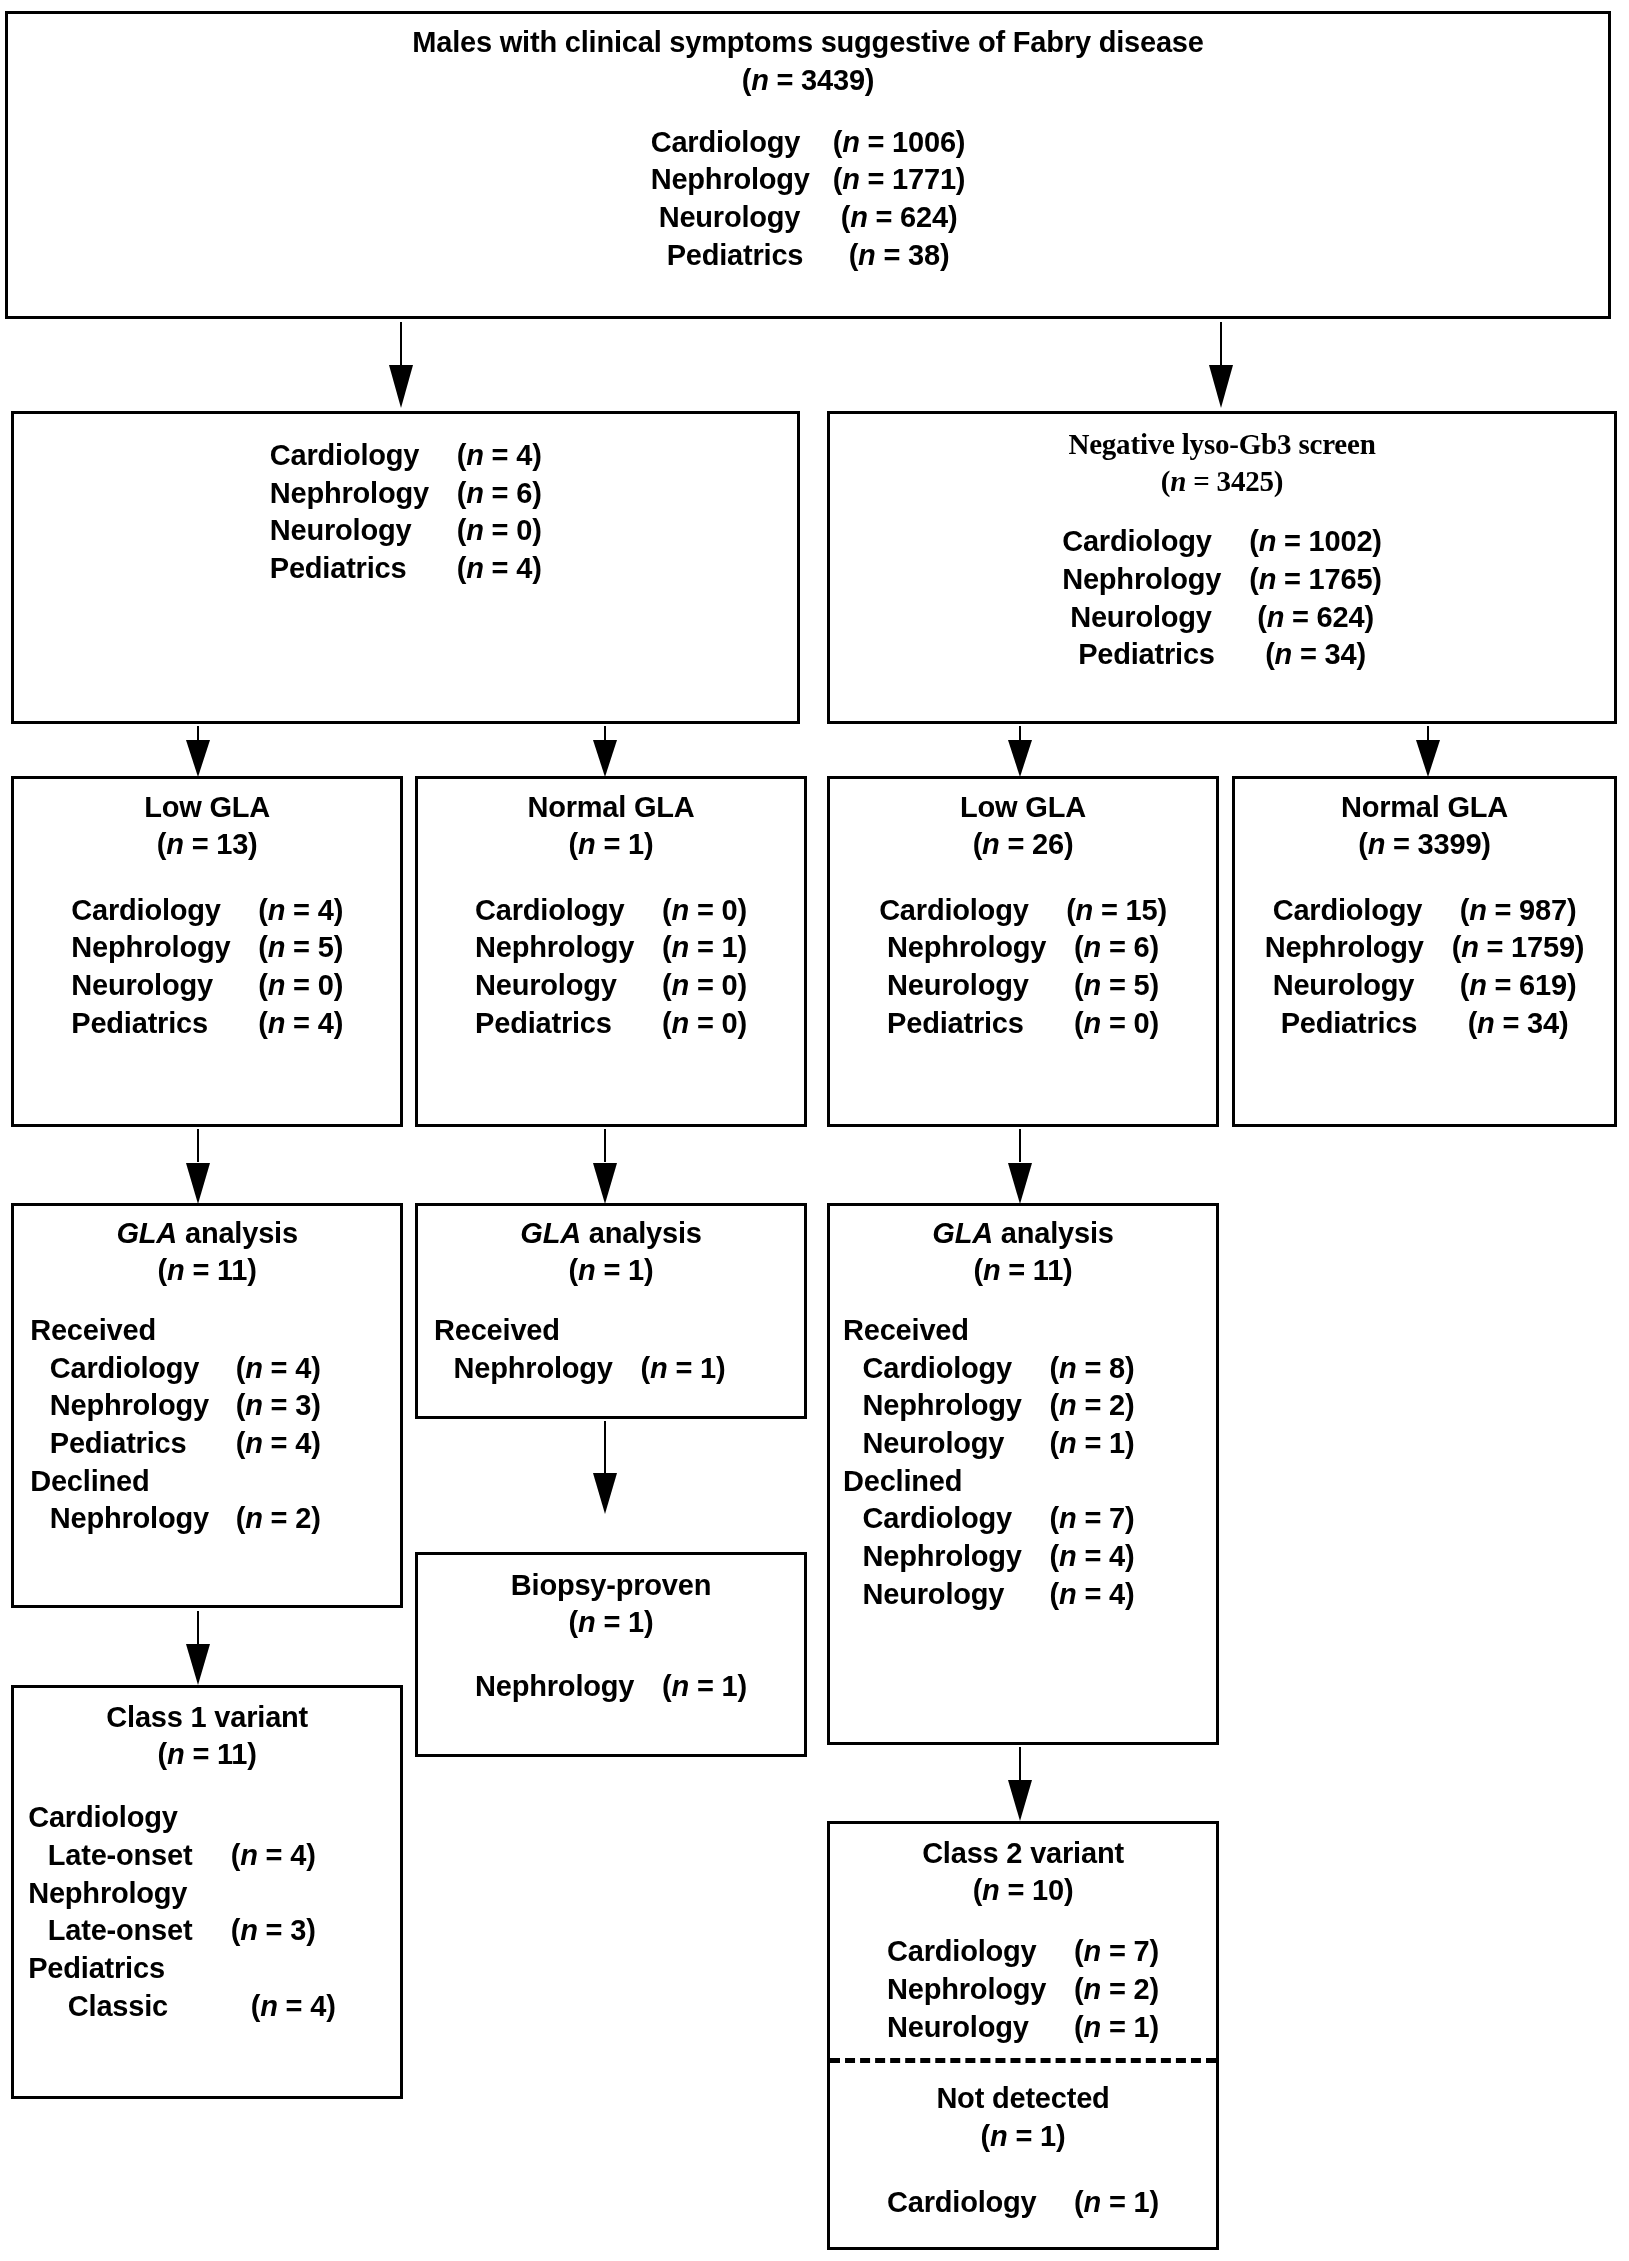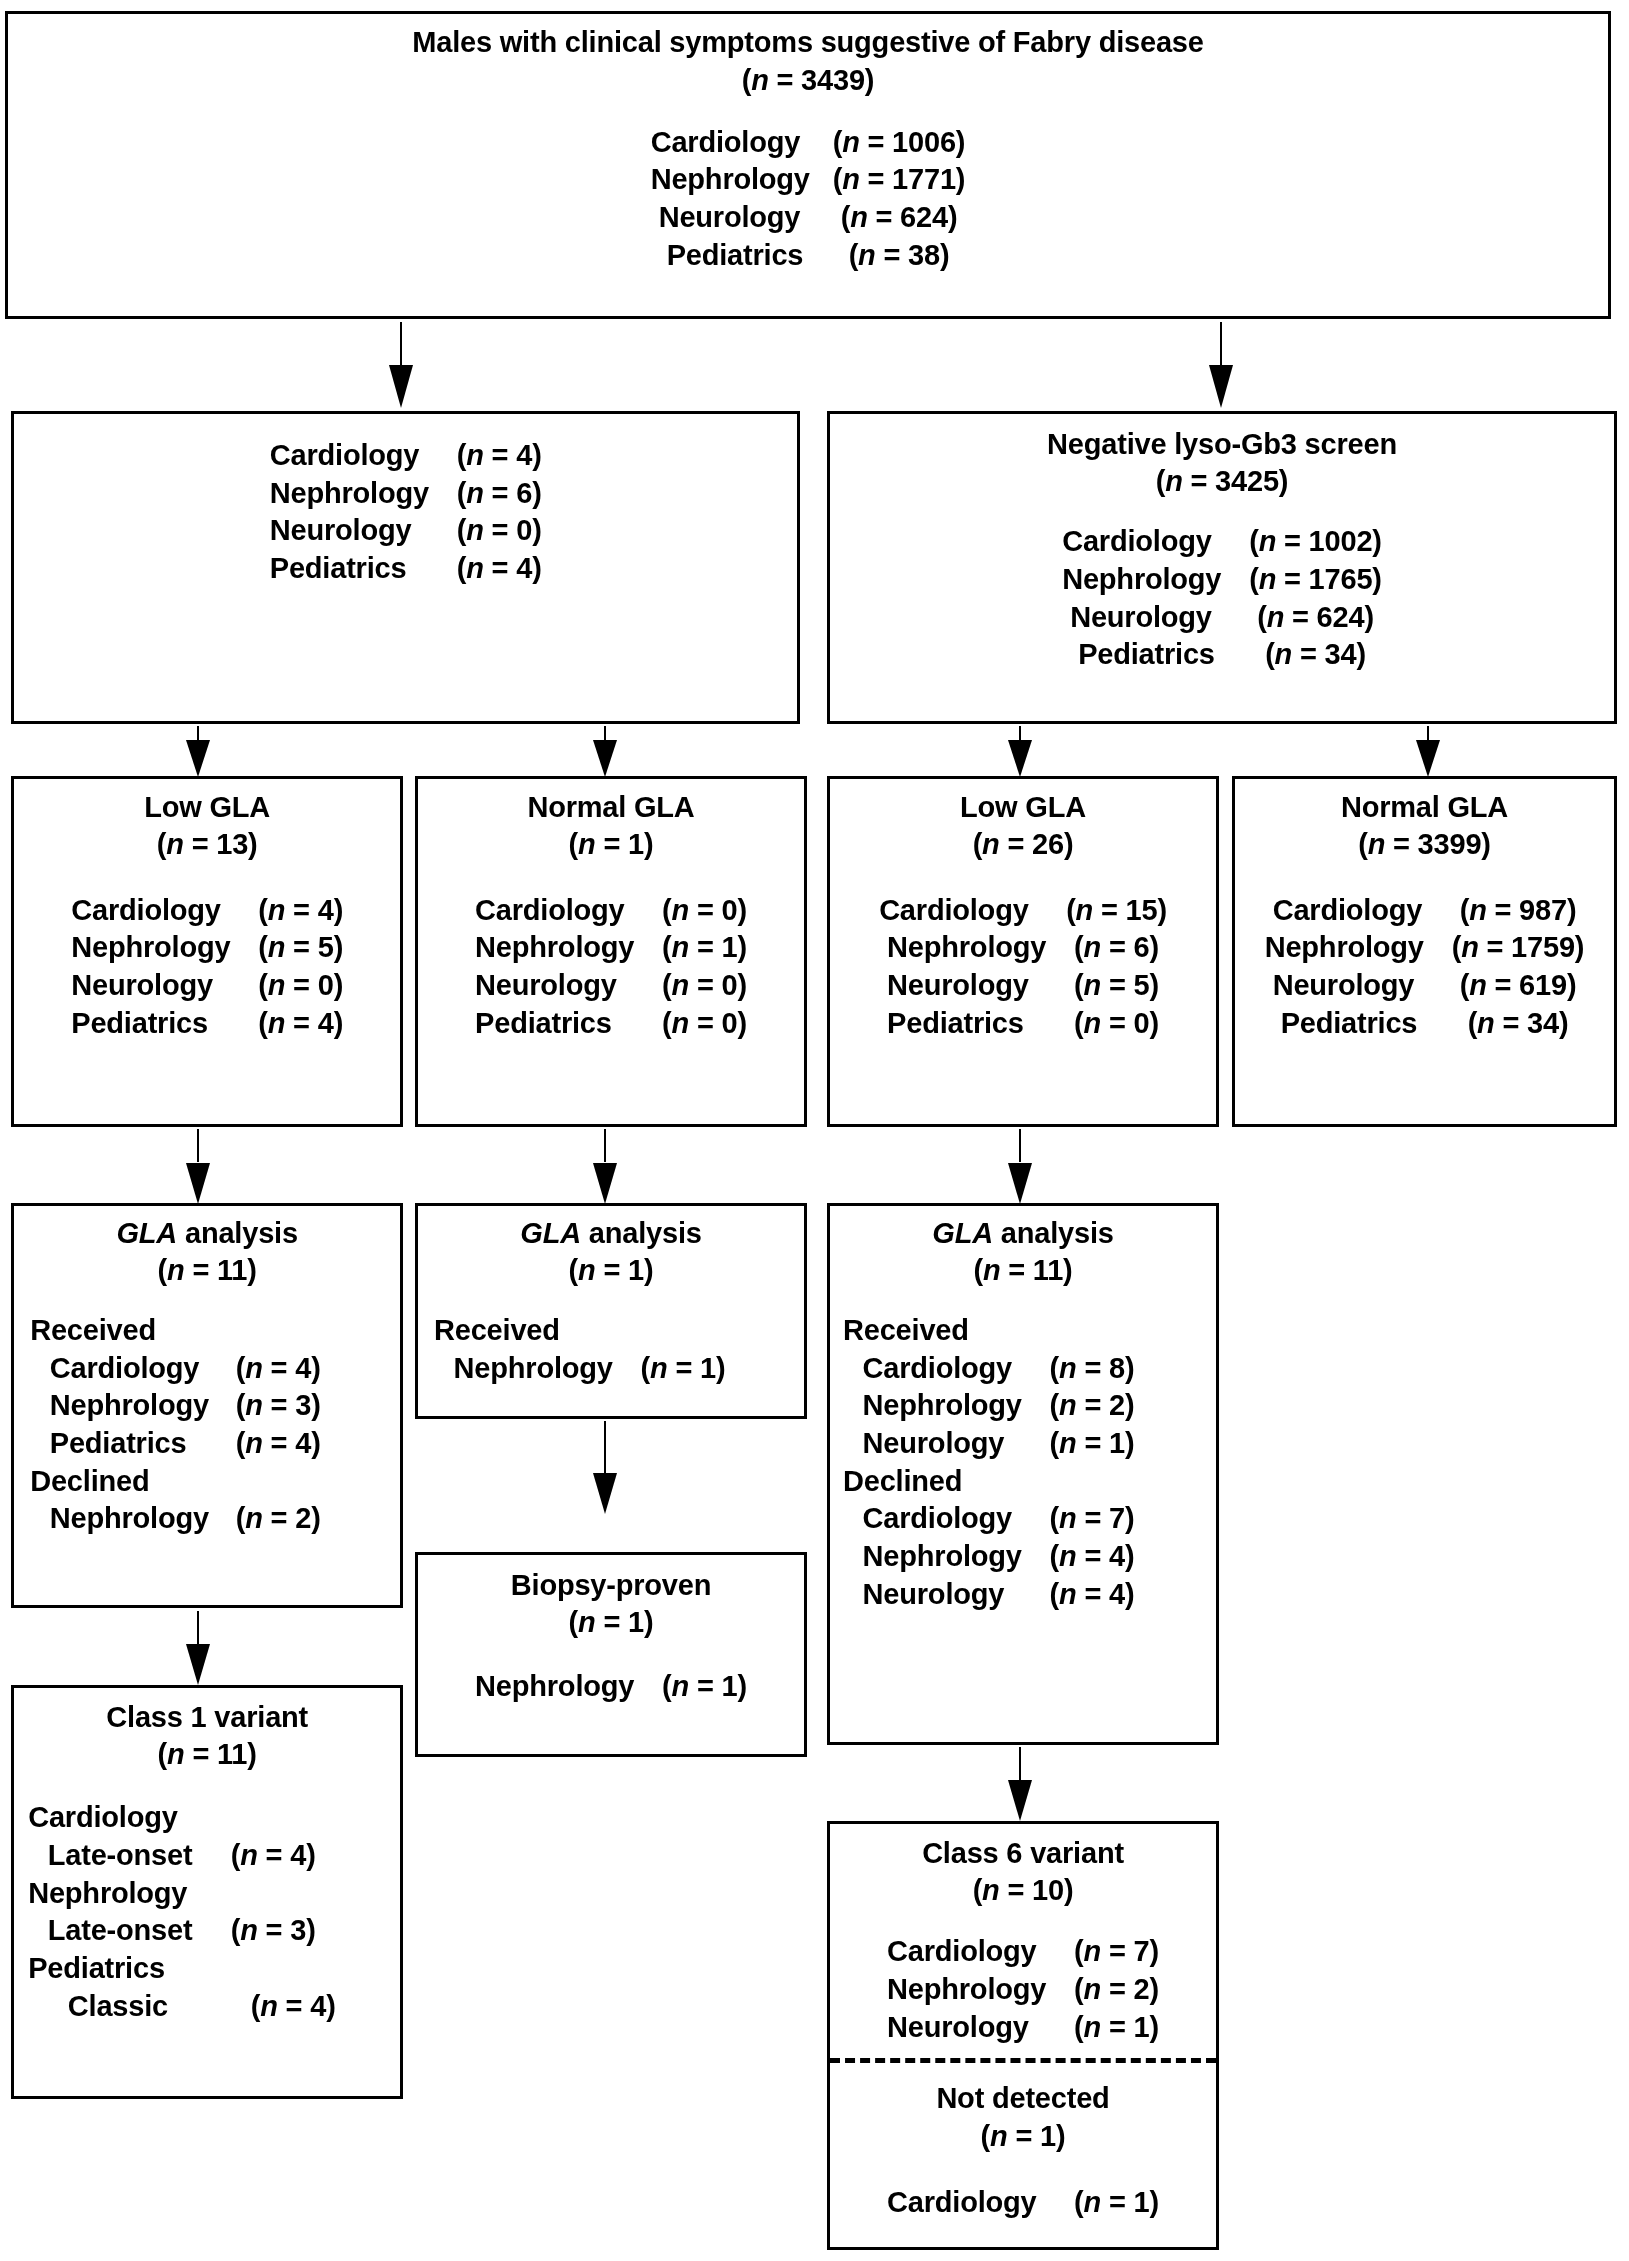--- a/index.html
+++ b/index.html
@@ -101,21 +101,21 @@
   <div class="box" style="left:11.2px; top:411px; width:789px; height:313px;">
     <div class="rows centerblock" style="margin-top:23px;">
       <div class="r"><span class="lbl" style="width:187px;">Cardiology</span><span class="num">(<i>n</i> = 4)</span></div>
       <div class="r"><span class="lbl" style="width:187px;">Nephrology</span><span class="num">(<i>n</i> = 6)</span></div>
       <div class="r"><span class="lbl" style="width:187px;">Neurology</span><span class="num">(<i>n</i> = 0)</span></div>
       <div class="r"><span class="lbl" style="width:187px;">Pediatrics</span><span class="num">(<i>n</i> = 4)</span></div>
     </div>
   </div>
 
   <div class="box" style="left:827px; top:411px; width:790px; height:313px;">
-    <div class="ttl" style="margin-top:12px;">
+    <div class="ttl" style="margin-top:12px;font-family:Liberation Serif, serif;">
       <span>Negative lyso-Gb3 screen</span><br>
       <span class="cnt">(<i>n</i> = 3425)</span>
     </div>
     <div class="rows centerblock" style="margin-top:23px;">
       <div class="r"><span class="lbl" style="width:187px;">Cardiology</span><span class="num">(<i>n</i> = 1002)</span></div>
       <div class="r"><span class="lbl" style="width:187px;">Nephrology</span><span class="num">(<i>n</i> = 1765)</span></div>
       <div class="r"><span class="lbl" style="width:187px;">Neurology</span><span class="num">(<i>n</i> = 624)</span></div>
       <div class="r"><span class="lbl" style="width:187px;">Pediatrics</span><span class="num">(<i>n</i> = 34)</span></div>
     </div>
   </div>
@@ -280,21 +280,21 @@
       <div class="r" style="padding-left:19.6px;"><span class="lbl" style="width:183px;">Late-onset</span><span class="num">(<i>n</i> = 4)</span></div>
       <div class="hdr">Nephrology</div>
       <div class="r" style="padding-left:19.6px;"><span class="lbl" style="width:183px;">Late-onset</span><span class="num">(<i>n</i> = 3)</span></div>
       <div class="hdr">Pediatrics</div>
       <div class="r" style="padding-left:19.6px;"><span class="lbl" style="width:183px;margin-left:20px;">Classic</span><span class="num">(<i>n</i> = 4)</span></div>
     </div>
   </div>
 
   <div class="box" style="left:827px; top:1821px; width:392px; height:429px;">
     <div class="ttl" style="margin-top:11.2px;">
-      <span>Class 6 variant</span><br>
+      <span>Class 2 variant</span><br>
       <span class="cnt">(<i>n</i> = 10)</span>
     </div>
     <div class="rows centerblock" style="margin-top:24px;">
       <div class="r"><span class="lbl" style="width:187px;">Cardiology</span><span class="num">(<i>n</i> = 7)</span></div>
       <div class="r"><span class="lbl" style="width:187px;">Nephrology</span><span class="num">(<i>n</i> = 2)</span></div>
       <div class="r"><span class="lbl" style="width:187px;">Neurology</span><span class="num">(<i>n</i> = 1)</span></div>
     </div>
     <div class="dashsep" style="top:234px;"></div>
     <div class="ttl" style="margin-top:34px;">
       <span>Not detected</span><br>

